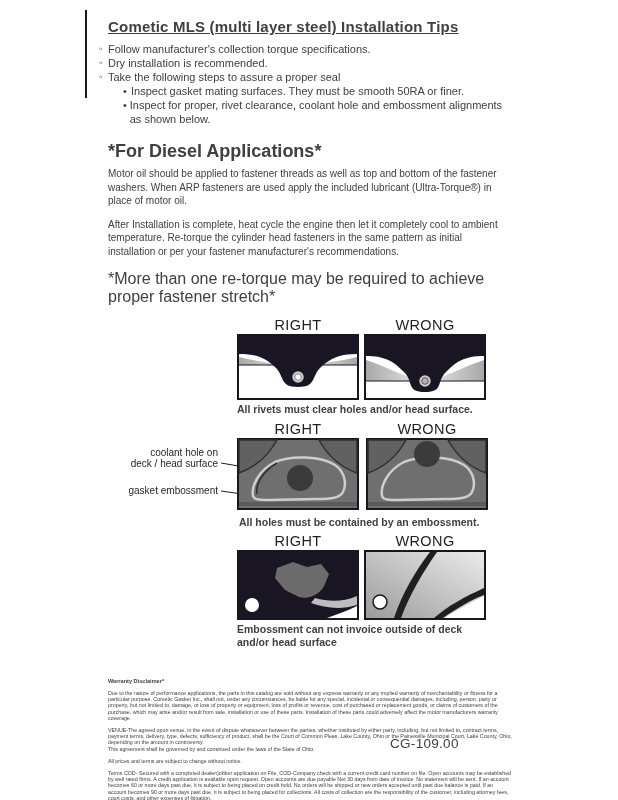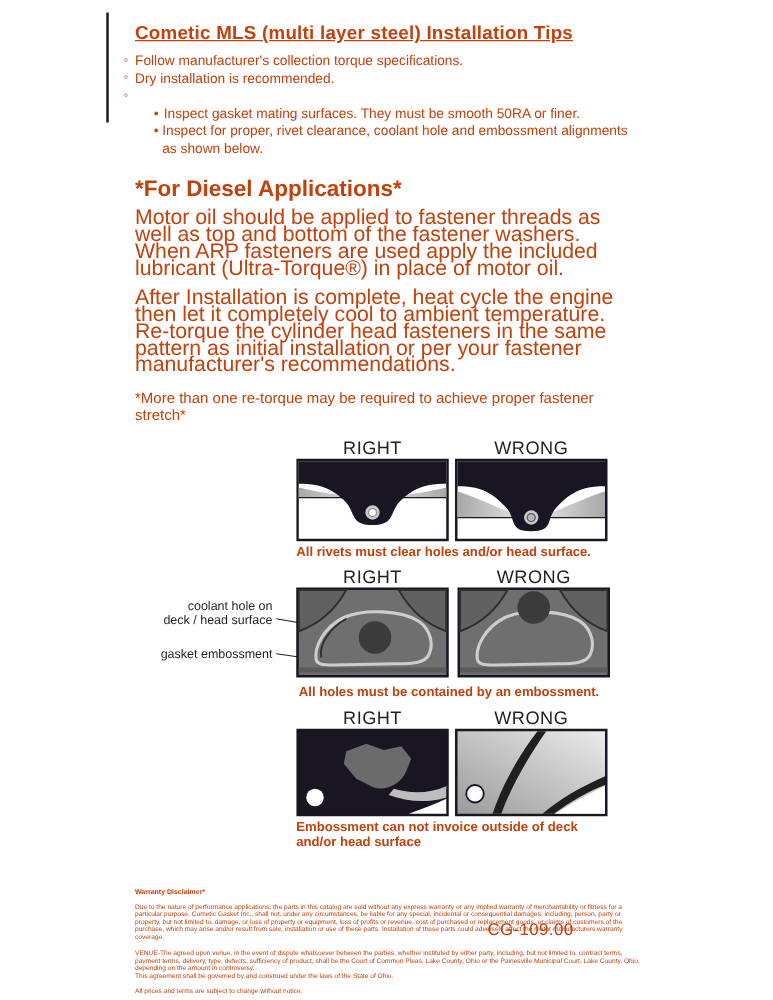--- a/index.html
+++ b/index.html
@@ -1,29 +1,29 @@
 <!DOCTYPE html>
 <html><head>
 <meta charset="utf-8">
 <style>
   html,body{margin:0;padding:0;background:#ffffff;}
   .page{position:relative;width:618px;height:800px;background:#ffffff;overflow:hidden;
-        font-family:"Liberation Sans", sans-serif;color:#c2410c;}
+        font-family:"Liberation Sans", sans-serif;color:#404040;}
   .left-rule{position:absolute;left:85px;top:10px;width:2px;height:88px;background:#1c1c1c;}
   .content{position:absolute;left:108px;top:18px;width:406px;}
   h1.title{font-size:15px;font-weight:bold;margin:0 0 7px 0;display:inline-block;
            text-decoration:underline;letter-spacing:.2px;}
   .tips{font-size:11px;line-height:14px;}
   .tip-row{display:flex;}
   .tip-row .marker{width:9px;font-size:10px;margin-left:-9px;}
   .subtips .tip-row{margin-left:15px;}
   .subtips .marker{font-size:11px;width:8px;margin-left:0;}
   h2.diesel{font-size:18px;font-weight:bold;margin:15px 0 5px 0;}
-  p.body{font-size:17px;line-height:13.5px;margin:0 0 10px 0;width:402px;}
-  p.note{font-size:12px;margin:12px 0 0 0;}
+  p.body{font-size:10px;line-height:13.5px;margin:0 0 10px 0;width:402px;}
+  p.note{font-size:16px;margin:12px 0 0 0;}
   .figure{margin-left:129px;width:253px;}
   .figure.fig1{margin-top:12px;}
   .figure2{margin-left:10px;width:380px;margin-top:6px;}
   .figure.fig3{margin-top:6px;}
   .caption{font-size:10.5px;font-weight:bold;line-height:12.5px;margin-top:2px;}
   .figure2 .caption{margin-left:121px;}
   svg{display:block;}
   svg text{font-family:"Liberation Sans", sans-serif;}
   .rw-label{font-size:14.5px;fill:#231f20;letter-spacing:.4px;}
   .callout{font-size:10px;fill:#231f20;}
@@ -46,20 +46,21 @@
       <div class="tip-row">
         <span class="marker">◦</span>
         <span>Follow manufacturer's collection torque specifications.</span>
       </div>
       <div class="tip-row">
         <span class="marker">◦</span>
         <span>Dry installation is recommended.</span>
       </div>
       <div class="tip-row">
         <span class="marker">◦</span>
+        <span>Take the following steps to assure a proper seal</span>
       </div>
       <div class="subtips">
         <div class="tip-row">
           <span class="marker">•</span>
           <span>Inspect gasket mating surfaces.  They must be smooth 50RA or finer.</span>
         </div>
         <div class="tip-row">
           <span class="marker">•</span>
           <span>Inspect for proper, rivet clearance, coolant hole and embossment alignments as shown below.</span>
         </div>

